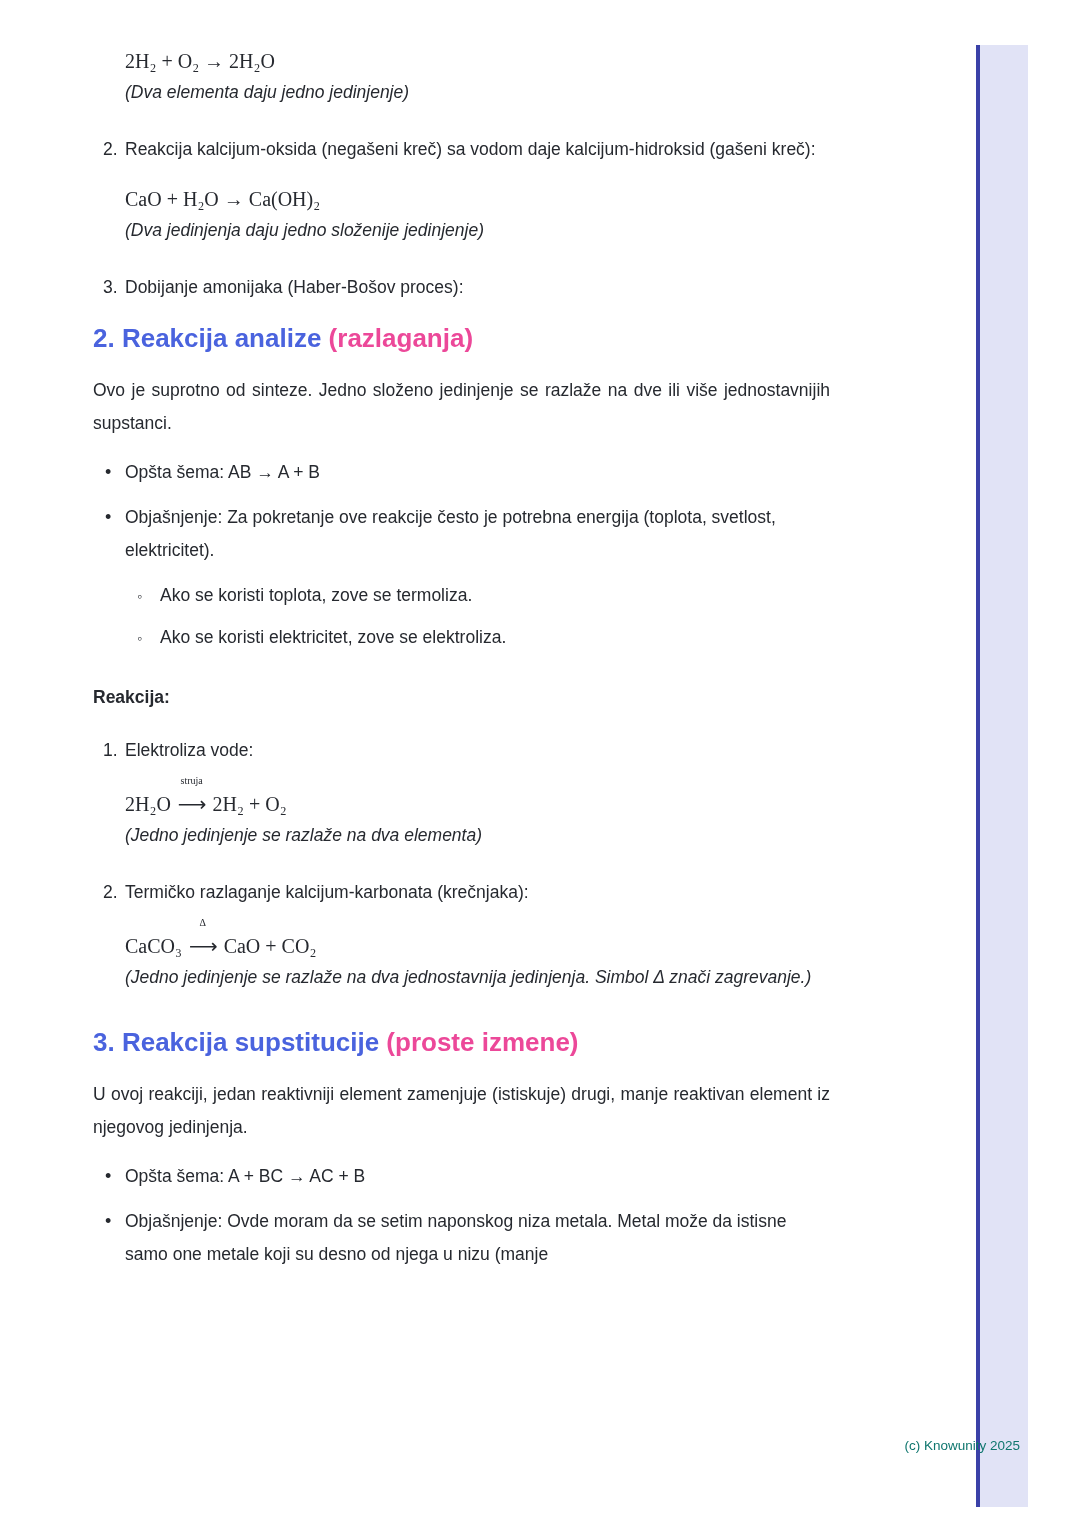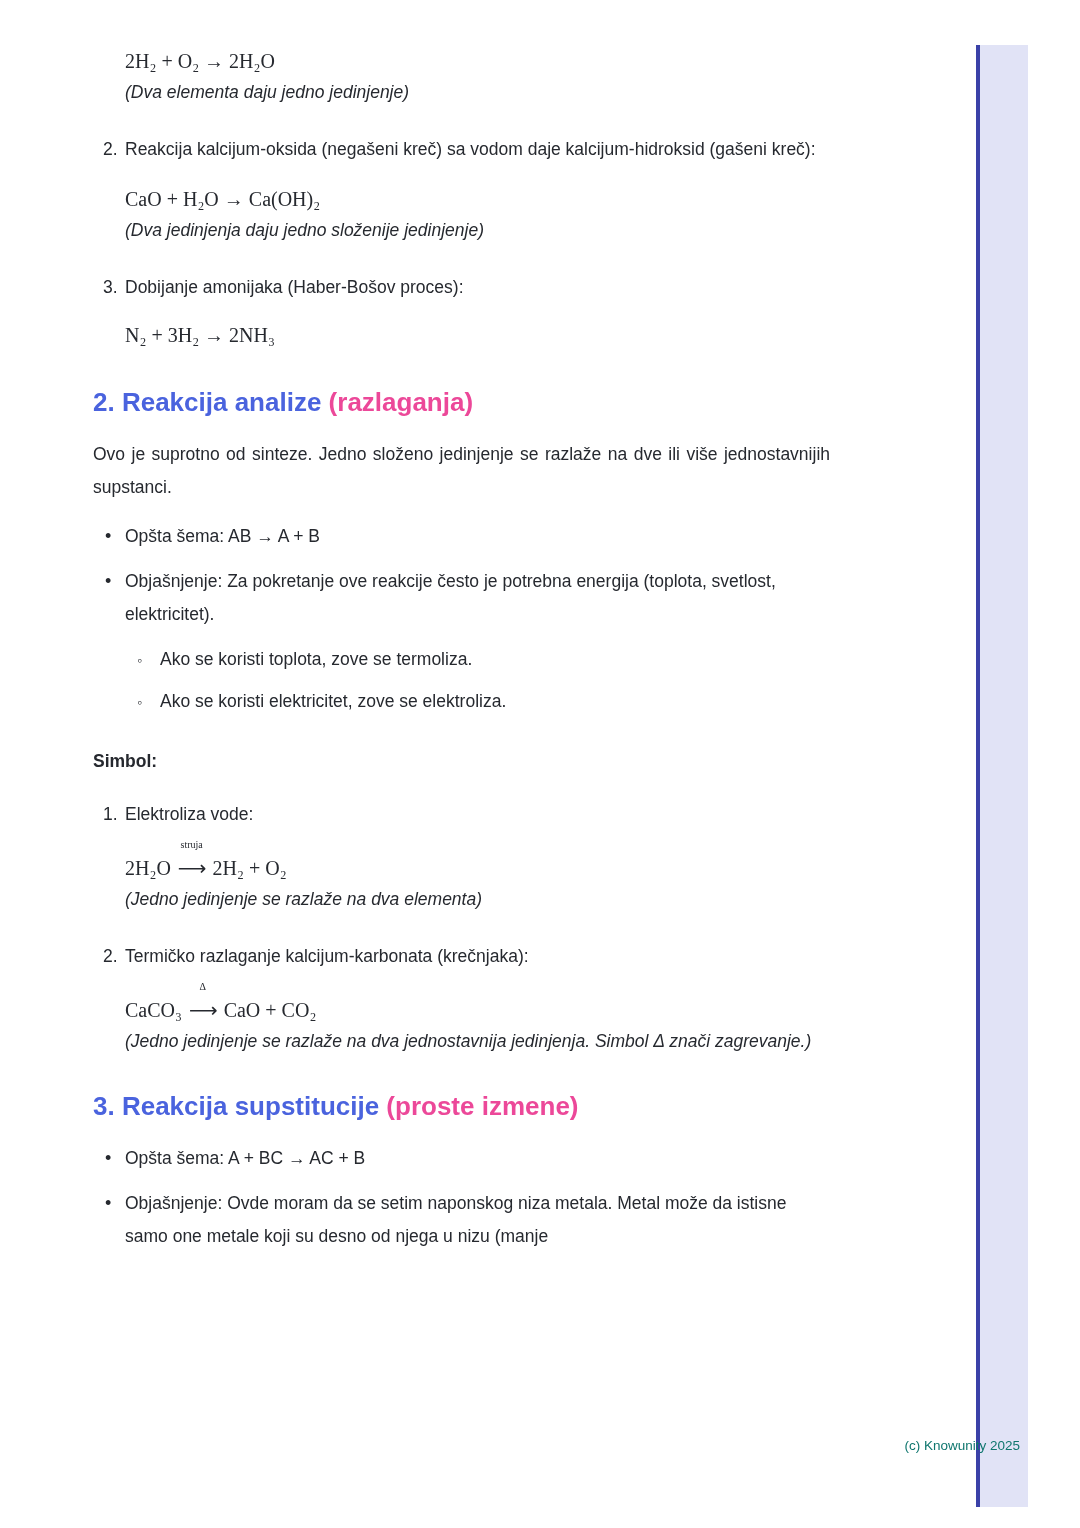--- a/index.html
+++ b/index.html
@@ -100,23 +100,20 @@
     <div class="eq-block">
       <div class="eq">CaO + H₂O → Ca(OH)₂</div>
       <div class="caption">(Dva jedinjenja daju jedno složenije jedinjenje)</div>
     </div>
 
     <div class="num-item mb-16">
       <span class="num">3.</span>
       <div class="num-text">Dobijanje amonijaka (Haber-Bošov proces):</div>
     </div>
 
-    <div class="eq-block eq-block-last">
-      <div class="eq">N₂ + 3H₂ → 2NH₃</div>
-    </div>
 
     <h2 class="heading"><span>2. Reakcija analize</span><span class="heading-light"> (razlaganja)</span></h2>
 
     <div class="para justify">Ovo je suprotno od sinteze. Jedno složeno jedinjenje se razlaže na dve ili više jednostavnijih supstanci.</div>
 
     <div class="bullet">
       <span class="bullet-marker">•</span>
       <div class="bullet-text"><strong>Opšta šema:</strong><span> AB → A + B</span></div>
     </div>
 
@@ -128,21 +125,21 @@
     <div class="sub-bullet">
       <span class="sub-marker">◦</span>
       <div class="bullet-text"><span>Ako se koristi toplota, zove se </span><strong>termoliza</strong><span>.</span></div>
     </div>
 
     <div class="sub-bullet">
       <span class="sub-marker">◦</span>
       <div class="bullet-text"><span>Ako se koristi elektricitet, zove se </span><strong>elektroliza</strong><span>.</span></div>
     </div>
 
-    <div class="label-bold">Simbol:</div>
+    <div class="label-bold">Reakcija:</div>
 
     <div class="num-item mb-8">
       <span class="num">1.</span>
       <div class="num-text">Elektroliza vode:</div>
     </div>
 
     <div class="eq-block">
       <div class="eq eq-tall">
         <span>2H₂O</span><span class="larrow"><span class="larrow-label">struja</span><span class="larrow-glyph">⟶</span></span><span>2H₂ + O₂</span>
       </div>
@@ -156,20 +153,21 @@
 
     <div class="eq-block">
       <div class="eq eq-tall">
         <span>CaCO₃</span><span class="larrow"><span class="larrow-label">Δ</span><span class="larrow-glyph">⟶</span></span><span>CaO + CO₂</span>
       </div>
       <div class="caption">(Jedno jedinjenje se razlaže na dva jednostavnija jedinjenja. Simbol Δ znači zagrevanje.)</div>
     </div>
 
     <h2 class="heading heading3-top"><span>3. Reakcija supstitucije</span><span class="heading-light"> (proste izmene)</span></h2>
 
+    <div class="para justify">U ovoj reakciji, jedan reaktivniji element zamenjuje (istiskuje) drugi, manje reaktivan element iz njegovog jedinjenja.</div>
 
     <div class="bullet">
       <span class="bullet-marker">•</span>
       <div class="bullet-text"><strong>Opšta šema:</strong><span> A + BC → AC + B</span></div>
     </div>
 
     <div class="bullet">
       <span class="bullet-marker">•</span>
       <div class="bullet-text"><strong>Objašnjenje:</strong><span> Ovde moram da se setim </span><strong>naponskog niza metala</strong><span>. Metal može da istisne samo one metale koji su desno od njega u nizu (manje</span></div>
     </div>

